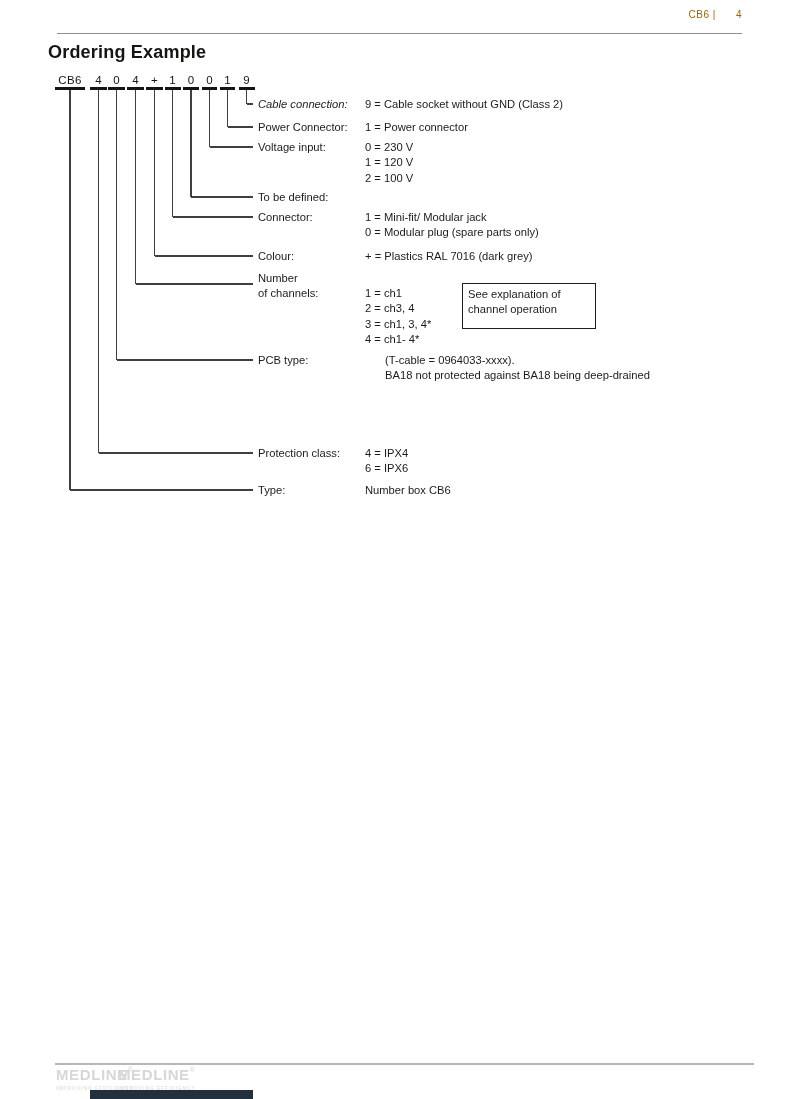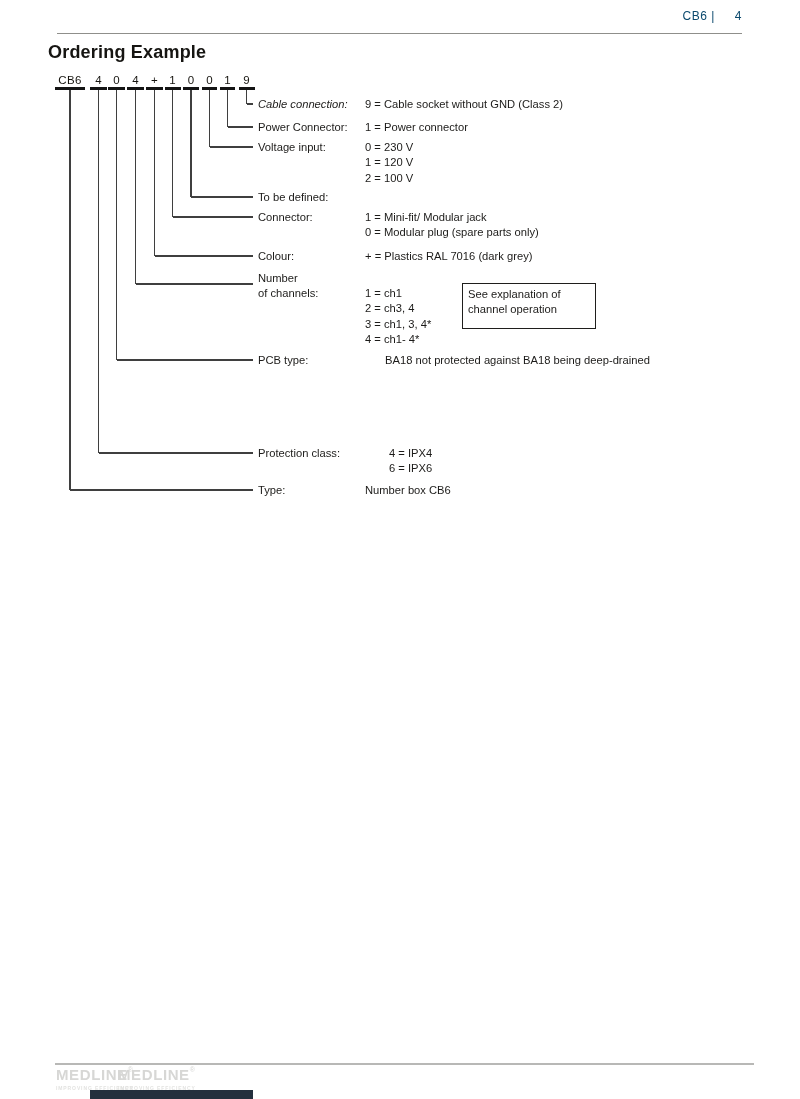--- a/index.html
+++ b/index.html
@@ -1,19 +1,19 @@
 <!DOCTYPE html>
 <html><head>
 <meta charset="utf-8">
 <style>
   html,body{margin:0;padding:0;background:#ffffff;}
   .page{position:relative;width:800px;height:1099px;background:#ffffff;overflow:hidden;
         font-family:"Liberation Sans","DejaVu Sans",sans-serif;color:#1c1b19;}
   .abs{position:absolute;}
-  .header{position:absolute;top:9px;right:58px;font-size:12px;color:#0c4a6e;
+  .header{position:absolute;top:9px;right:58px;font-size:10px;color:#a16207;
           letter-spacing:0.5px;white-space:nowrap;}
   .header .pagenum{display:inline-block;margin-left:20px;}
   .top-rule{position:absolute;left:57px;top:33px;width:685px;height:1px;background:#8f8f8b;}
   .title{position:absolute;left:48px;top:42px;font-size:18px;font-weight:bold;
          letter-spacing:0.2px;color:#161512;}
   .code-char{position:absolute;top:74px;width:44px;text-align:center;font-size:11.5px;
              color:#16140f;letter-spacing:0.3px;white-space:nowrap;}
   .code-underline{position:absolute;top:87px;height:3px;background:#141414;}
   .vline{position:absolute;width:1.4px;background:#3f3f3f;}
   .hline{position:absolute;height:1.3px;background:#3f3f3f;}
@@ -126,28 +126,29 @@
         <div class="">2 = ch3, 4</div>
         <div class="">3 = ch1, 3, 4*</div>
         <div class="">4 = ch1- 4*</div>
       </div>
       <div class="vline" style="left: 115.8px; top: 90px; height: 270px;"></div>
       <div class="hline" style="left: 116.5px; top: 359.35px; width: 136.5px;"></div>
       <div class="lbl" style="top: 353px;">
         <div class="">PCB type:</div>
       </div>
       <div class="vals" style="top: 353px;">
+        <div class="ind">(T-cable = 0964033-xxxx).</div>
         <div class="ind">BA18 not protected against BA18 being deep-drained</div>
       </div>
       <div class="vline" style="left: 97.8px; top: 90px; height: 363px;"></div>
       <div class="hline" style="left: 98.5px; top: 452.35px; width: 154.5px;"></div>
       <div class="lbl" style="top: 446px;">
         <div class="">Protection class:</div>
       </div>
-      <div class="vals" style="top: 446px; margin-left: 24px;">
+      <div class="vals" style="top: 446px;">
         <div class="">4 = IPX4</div>
         <div class="">6 = IPX6</div>
       </div>
       <div class="vline" style="left: 69.3px; top: 90px; height: 400px;"></div>
       <div class="hline" style="left: 70px; top: 489.35px; width: 183px;"></div>
       <div class="lbl" style="top: 483px;">
         <div class="">Type:</div>
       </div>
       <div class="vals" style="top: 483px;">
         <div class="">Number box CB6</div>

